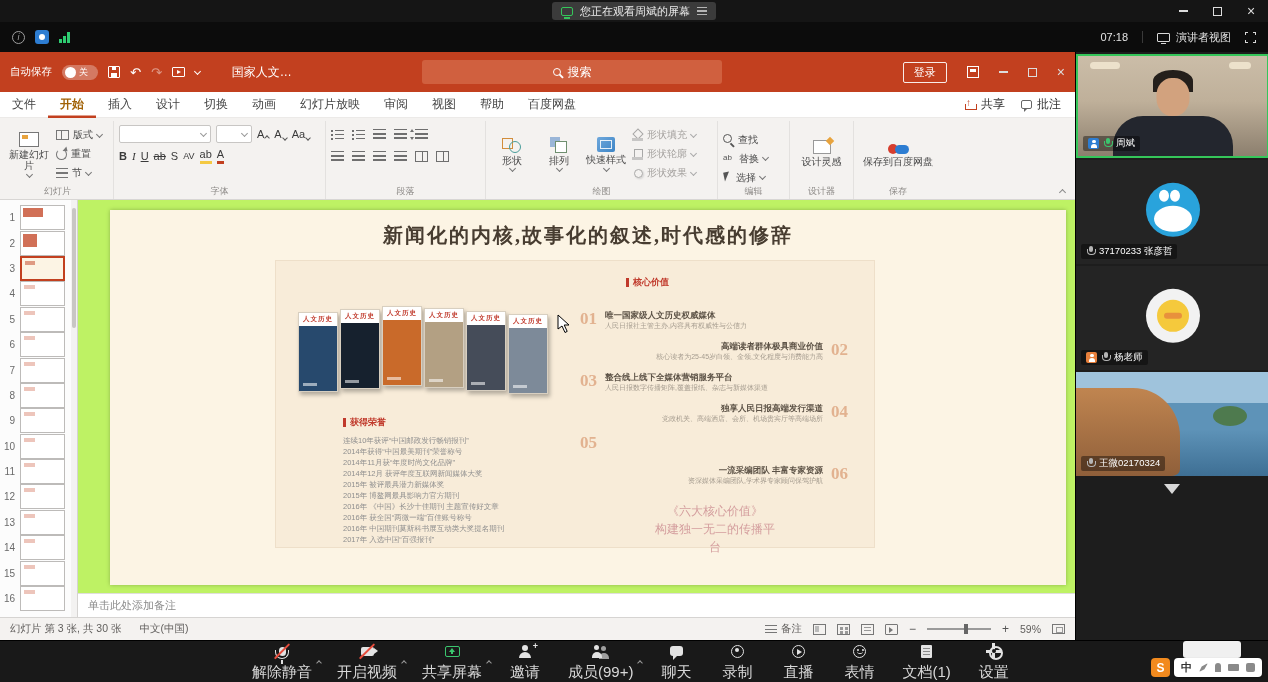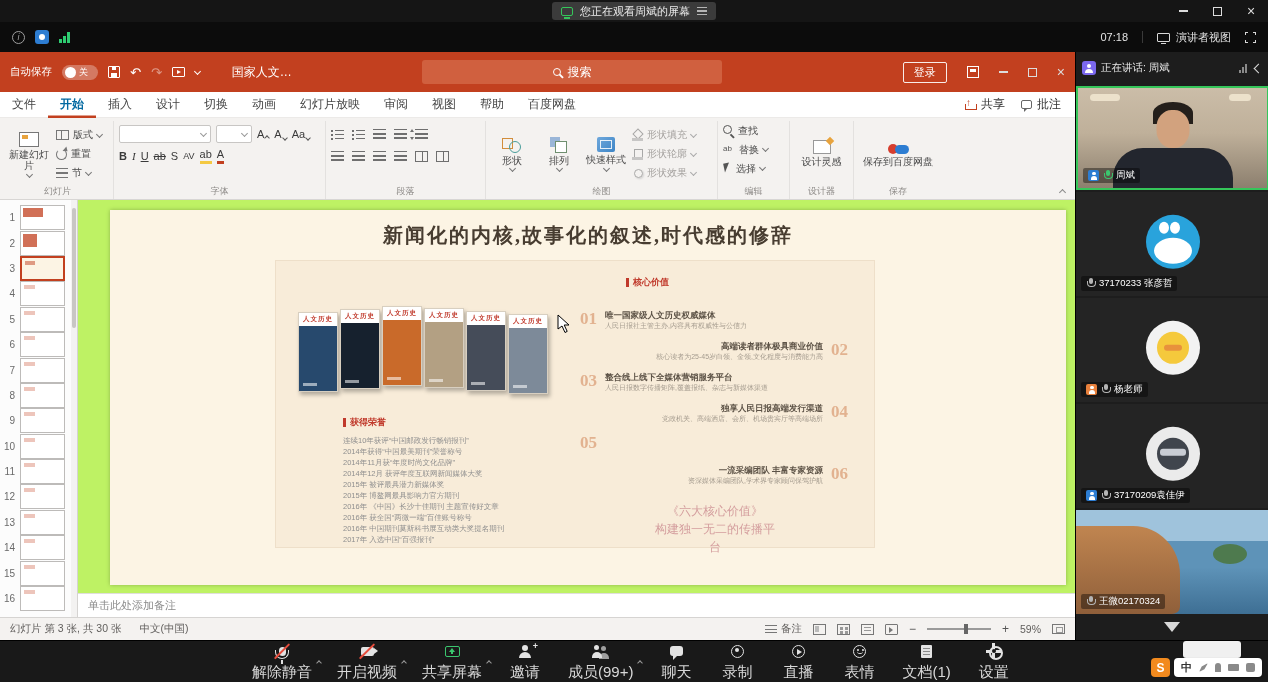--- a/index.html
+++ b/index.html
@@ -60,21 +60,21 @@
 .ic-search{width:8px;height:8px;border:1.5px solid #fff;border-radius:50%;position:relative}
 .ic-search::after{content:"";position:absolute;width:4.5px;height:1.5px;background:#fff;transform:rotate(45deg);right:-4px;bottom:-1.5px}
 .tb-right{margin-left:auto;display:flex;align-items:center;gap:20px}
 .login-btn{border:1px solid rgba(255,255,255,.9);border-radius:2px;padding:2px 10px;font-size:11px;color:#fff}
 .ic-ribbonopt{width:12px;height:12px;border:1.2px solid #fff;position:relative}
 .ic-ribbonopt::after{content:"";position:absolute;left:2px;right:2px;top:2px;height:3px;background:#fff}
 
 
 .ppt-menubar{position:absolute;top:40px;left:0;right:0;height:26px;background:#fff;display:flex;align-items:center;border-bottom:1px solid #ECEAE8}
 .tab{padding:0 12px;height:26px;display:flex;align-items:center;font-size:12px;color:#444;white-space:nowrap}
-.tab.active{color:#0369a1;font-weight:bold;box-shadow:inset 0 -2.5px 0 #C2401F}
+.tab.active{color:#a16207;font-weight:bold;box-shadow:inset 0 -2.5px 0 #C2401F}
 .mright{margin-left:auto;display:flex;align-items:center;gap:16px;padding-right:14px;font-size:12px;color:#333}
 .mitem{display:flex;align-items:center;gap:5px}
 .ic-share{width:11px;height:11px;position:relative}
 .ic-share::after{content:"↑";position:absolute;left:1px;top:-2px;color:#C2401F;font-size:10px;font-weight:bold}
 .ic-share::before{content:"";position:absolute;left:0;bottom:0;width:10px;height:5px;border:1.2px solid #C2401F;border-top:none}
 .ic-comment{width:11px;height:9px;border:1.2px solid #666;border-radius:2px;position:relative}
 .ic-comment::after{content:"";position:absolute;left:2px;bottom:-3.5px;border-top:3.5px solid #666;border-right:3.5px solid transparent}
 
 
 .ppt-ribbon{position:absolute;top:66px;left:0;right:0;height:82px;background:#F4F2F0;border-bottom:1px solid #D8D6D4;display:flex;padding:3px 2px 0}
@@ -527,21 +527,21 @@
                 <span class="ic-eff"></span>
                 <span>形状效果</span>
                 <span class="chev" style="color:#aaa"></span>
               </span>
           </div>
         </div>
         <div class="glabel">绘图</div>
       </div>
 
       <div class="rgroup" style="width:72px">
-        <div class="rcol" style="flex:1;justify-content:flex-start">
+        <div class="rcol" style="flex:1;justify-content:flex-end">
           <span class="rsm">
               <span class="ic-find"></span>
               <span>查找</span>
             </span>
           <span class="rsm">
               <span class="ic-repl"></span>
               <span>替换</span>
               <span class="chev" style="color:#777"></span>
             </span>
           <span class="rsm">
@@ -901,32 +901,20 @@
     <span class="s-pill">
       <span class="s-mode">中</span>
       <span class="s-ic pen"></span>
       <span class="s-ic mic2"></span>
       <span class="s-ic kb"></span>
       <span class="s-ic"></span>
     </span>
   </div>
 
   <div class="panel">
-    <div class="p-header">
-      <span class="ph-chip"></span>
-      <span class="ph-label">正在讲话: 周斌</span>
-      <span class="ph-right">
-        <span class="ph-sig">
-            <i></i>
-            <i></i>
-            <i></i>
-          </span>
-        <span class="ph-arrow"></span>
-      </span>
-    </div>
 
     <div class="tile t1 speaking">
       <span class="lt l"></span>
       <span class="lt r"></span>
       <span class="hair"></span>
       <span class="face"></span>
       <span class="torso"></span>
       <span class="tlabel">
         <span class="chip-person"></span>
         <span class="p-mic"></span>
@@ -944,28 +932,20 @@
 
     <div class="tile">
       <span class="av av-bee"></span>
       <span class="tlabel">
         <span class="chip-person orange"></span>
         <span class="p-mic gray"></span>
         <span>杨老师</span>
       </span>
     </div>
 
-    <div class="tile">
-      <span class="av av-ninja"></span>
-      <span class="tlabel">
-        <span class="chip-person"></span>
-        <span class="p-mic gray"></span>
-        <span>37170209袁佳伊</span>
-      </span>
-    </div>
 
     <div class="tile t5">
       <span class="cliff"></span>
       <span class="bush"></span>
       <span class="tlabel">
         <span class="p-mic gray"></span>
         <span>王微02170324</span>
       </span>
     </div>
 

